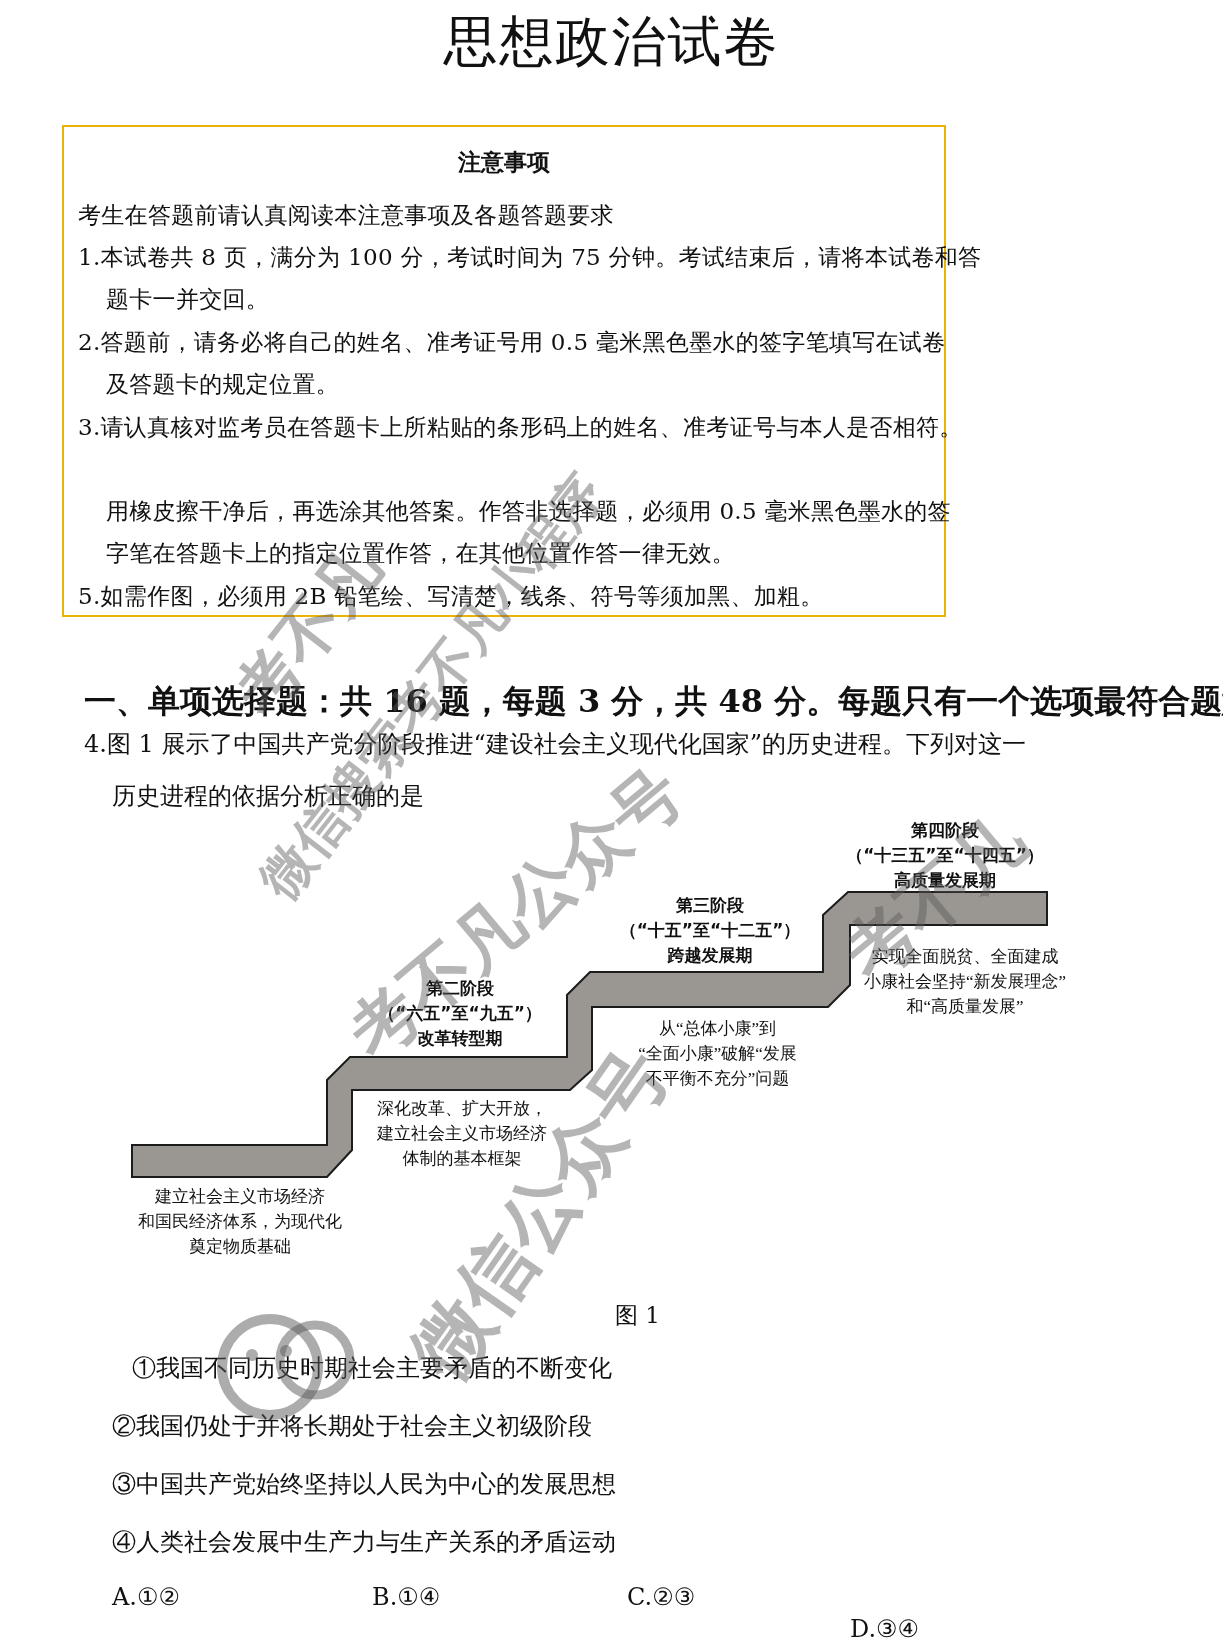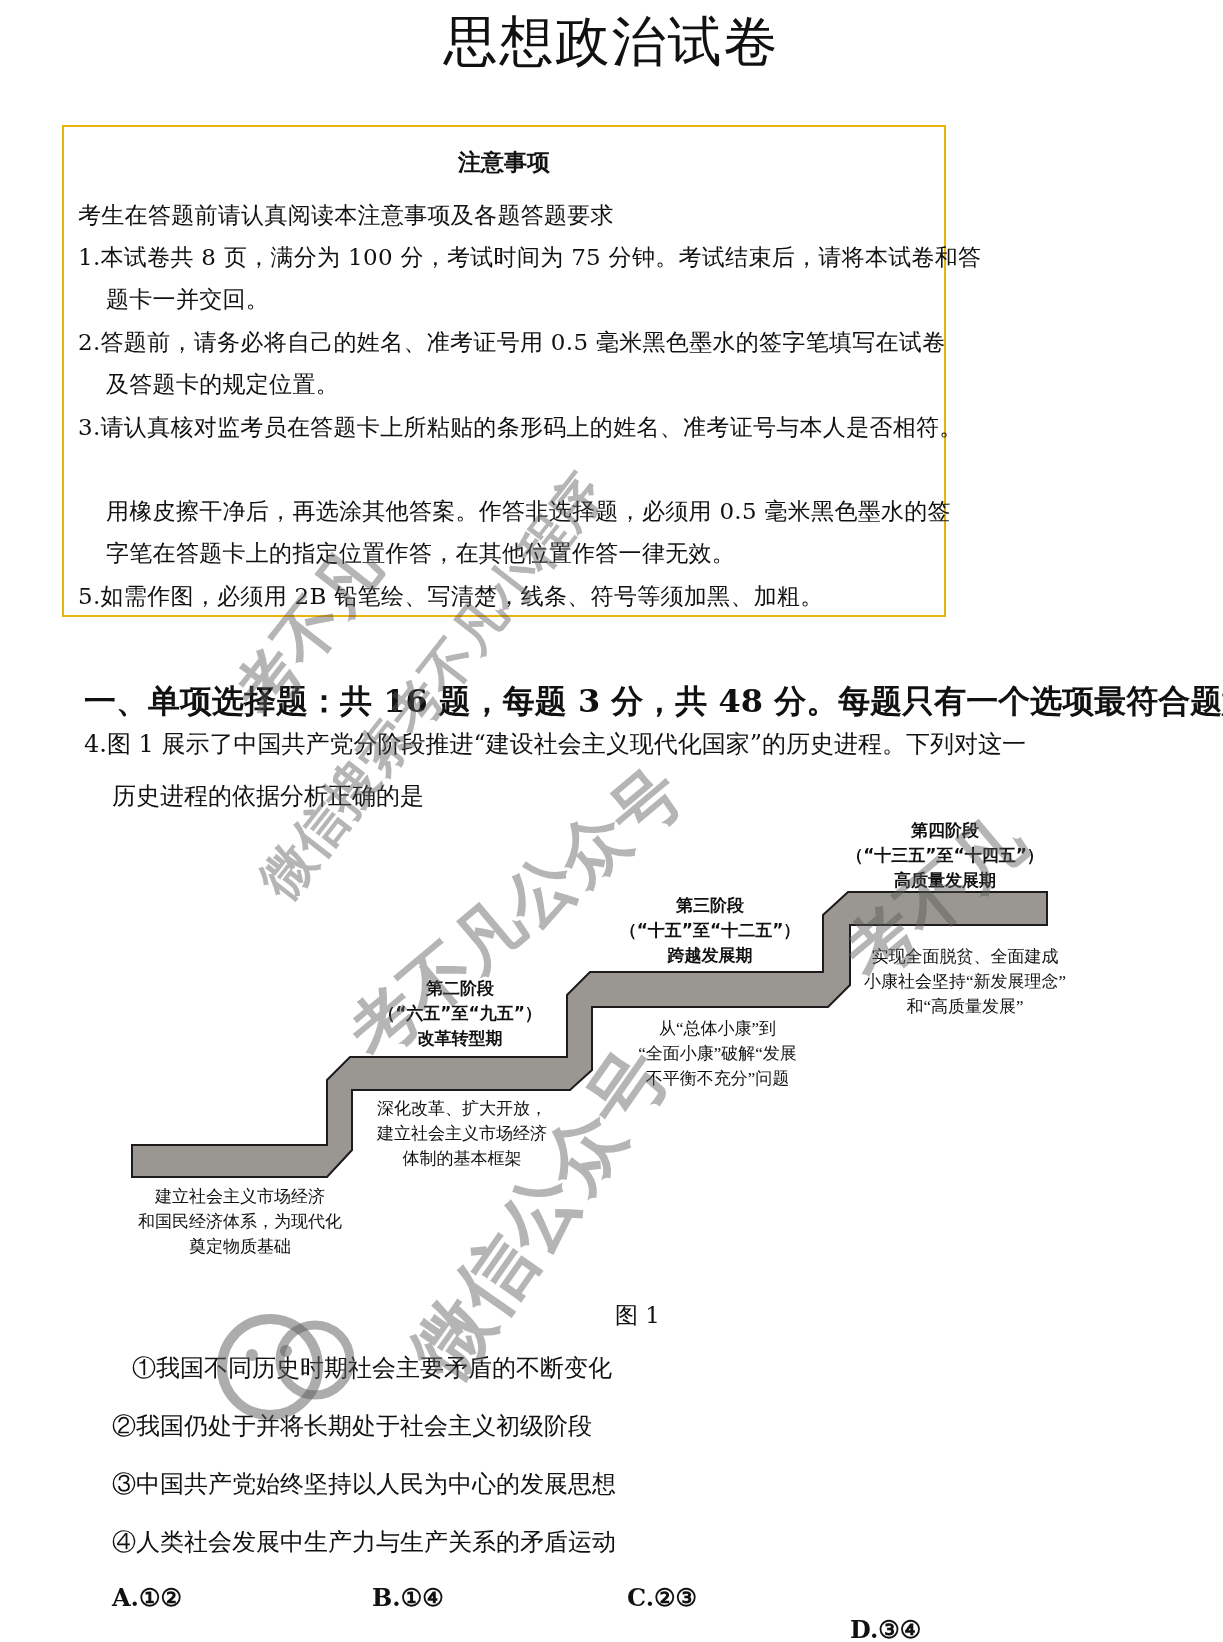--- a/index.html
+++ b/index.html
@@ -16,21 +16,21 @@
   .nindent { left:42px; }
   .section { left:84px; top:680px; font-size:32px; font-weight:bold; white-space:nowrap; }
   .q-stem { left:84px; font-size:24px; white-space:nowrap; }
   .q-cont { left:112px; }
   .fig-label { text-align:center; font-size:17px; font-weight:bold; line-height:25px;
                font-family:"DejaVu Sans","Liberation Sans",sans-serif; white-space:nowrap; }
   .fig-desc { text-align:center; font-size:17px; line-height:25px;
               font-family:Liberation Serif, serif; white-space:nowrap; }
   .caption { left:615px; top:1300px; font-size:23px; }
   .opt-stmt { left:112px; font-size:24px; white-space:nowrap; }
-  .choice { top:1583px; font-size:24px; white-space:nowrap;font-weight:bold; }
+  .choice { top:1583px; font-size:24px; white-space:nowrap; }
   .wm { font-family:"DejaVu Sans","Liberation Sans",sans-serif; font-weight:bold;
         color:rgba(90,90,90,0.45); white-space:nowrap; transform-origin:left top; pointer-events:none; }
 </style>
 </head>
 <body>
 
 <div class="abs title">思想政治试卷</div>
 
 <div class="abs notice-box">
   <div class="abs notice-title">注意事项</div>

